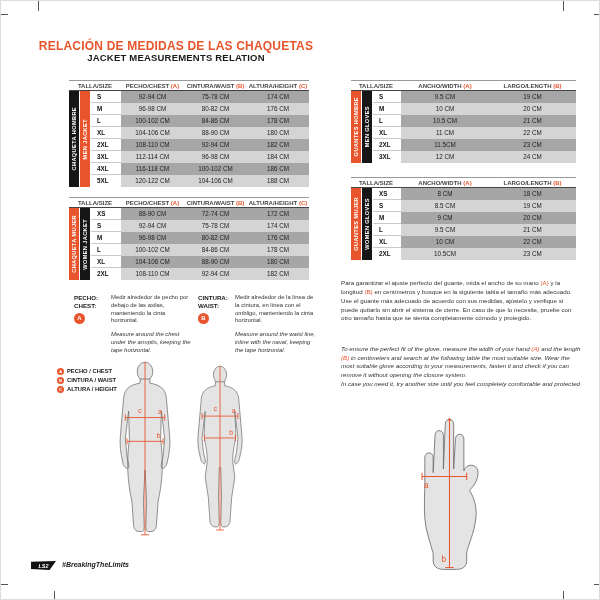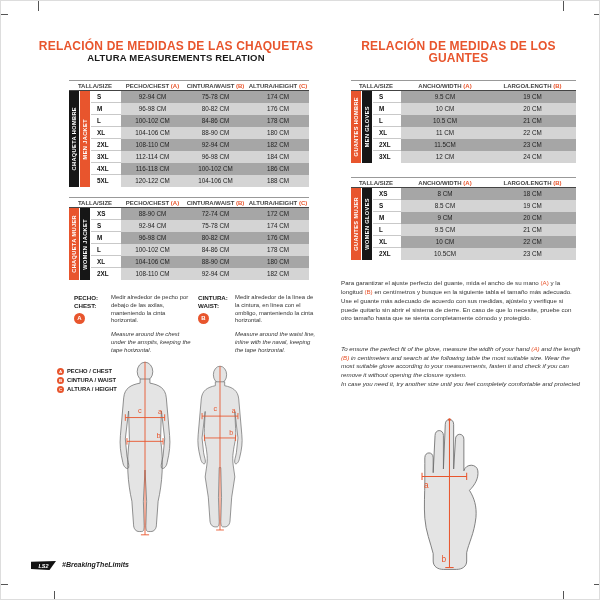--- a/index.html
+++ b/index.html
@@ -68,21 +68,21 @@
   <div class="crop" style="left:0;top:13px;width:7px;height:1px;"></div>
   <div class="crop" style="left:562px;top:0;width:1px;height:10px;"></div>
   <div class="crop" style="left:593px;top:13px;width:7px;height:1px;"></div>
   <div class="crop" style="left:53px;top:590px;width:1px;height:10px;"></div>
   <div class="crop" style="left:0;top:583px;width:7px;height:1px;"></div>
   <div class="crop" style="left:562px;top:590px;width:1px;height:10px;"></div>
   <div class="crop" style="left:593px;top:583px;width:7px;height:1px;"></div>
 
   <div class="titles" style="left:35px;top:39px;width:280px;">
     <div class="title-es">RELACIÓN DE MEDIDAS DE LAS CHAQUETAS</div>
-    <div class="title-en">ALTURA MEASUREMENTS RELATION</div>
+    <div class="title-en">JACKET MEASUREMENTS RELATION</div>
   </div>
 
   <div class="table jt" style="left:68px;top:79px;width:240px;">
     <div class="thead">
       <div class="th th1">TALLA/SIZE</div>
       <div class="th th2"><span>PECHO/CHEST</span> <span class="key">(A)</span></div>
       <div class="th th3"><span>CINTURA/WAIST</span> <span class="key">(B)</span></div>
       <div class="th th4"><span>ALTURA/HEIGHT</span> <span class="key">(C)</span></div>
     </div>
     <div class="tmain">
@@ -194,21 +194,20 @@
           <div class="td size">2XL</div>
           <div class="td c c1">108-110 CM</div>
           <div class="td c c2">92-94 CM</div>
           <div class="td c c3">182 CM</div>
         </div>
       </div>
     </div>
   </div>
 
   <div class="titles" style="left:330px;top:39px;width:255px;">
-    <div class="title-es">RELACIÓN DE MEDIDAS DE LOS GUANTES</div>
   </div>
 
   <div class="table gt" style="left:350px;top:79px;width:225px;">
     <div class="thead">
       <div class="th th1">TALLA/SIZE</div>
       <div class="th th2"><span>ANCHO/WIDTH</span> <span class="key">(A)</span></div>
       <div class="th th3"><span>LARGO/LENGTH</span> <span class="key">(B)</span></div>
     </div>
     <div class="tmain">
       <div class="strip orange">

